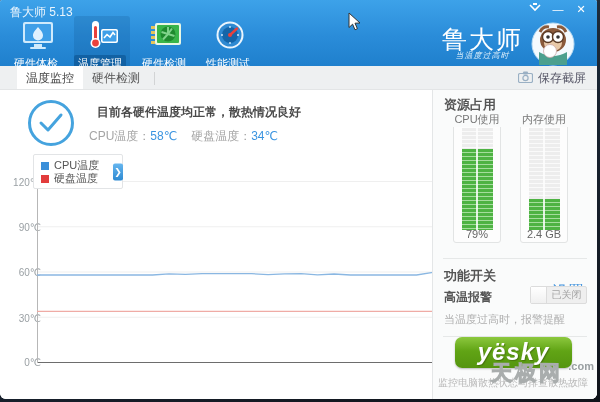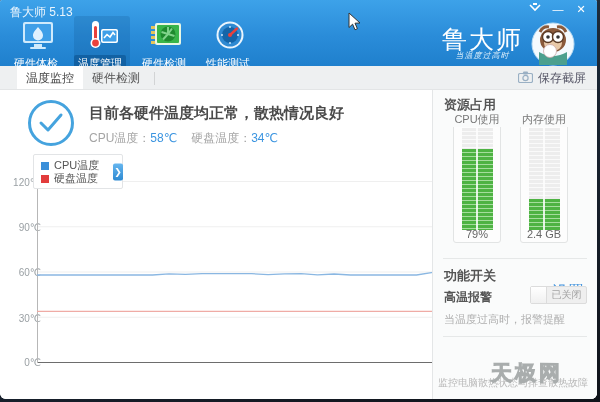--- a/index.html
+++ b/index.html
@@ -38,21 +38,21 @@
     font-size:12px; color:#556; padding:0 6px; }
 
   
   .content { position:relative; height:309px; display:flex; background:#fff; }
   .main { position:relative; width:432px; height:100%; }
 
   .status { position:absolute; left:28px; top:10px; display:flex; }
   .check-circle { width:46px; height:46px; border:3px solid #45a3de; border-radius:50%;
     display:flex; align-items:center; justify-content:center; }
   .status-texts { margin-left:15px; padding-top:4px; }
-  .status-title { font-size:15px; font-weight:bold; color:#4a4a4a; }
+  .status-title { font-size:12px; font-weight:bold; color:#4a4a4a;margin-left:8px; }
   .status-sub { margin-top:7px; font-size:12px; color:#a5a5a5; }
   .status-sub b { color:#3a94e0; font-weight:normal; }
   .status-sub .gap { display:inline-block; width:14px; }
 
   .legend { position:absolute; left:33px; top:64px; width:90px; background:#fff;
     border:1px solid #e2e4e6; border-radius:2px; padding:4px 6px 3px 7px; z-index:3; }
   .leg-row { display:flex; align-items:center; font-size:11px; color:#555; line-height:13px; }
   .leg-sw { width:8px; height:8px; margin-right:5px; display:inline-block; }
   .leg-arrow { position:absolute; right:-1px; top:50%; transform:translateY(-50%);
     width:10px; height:17px; background:linear-gradient(180deg,#66b6ef,#2e8ad2); border-radius:2px;
@@ -298,20 +298,24 @@
       <div class="alarm-label">高温报警</div>
       <div class="toggle">
         <div class="knob"></div>
         <div class="toggle-txt">已关闭</div>
       </div>
       <div class="alarm-desc">当温度过高时，报警提醒</div>
 
       <div class="sb-div div2"></div>
 
       <div class="wm">
+        <div class="wm-box">
+          <span class="wm-brand">yësky</span>
+          <span class="wm-com">.com</span>
+        </div>
         <div class="wm-site">天极网</div>
       </div>
       <div class="footer-note">监控电脑散热状态与排查散热故障</div>
     </div>
   </div>
 
 </div>
 
 <span class="cursor">
   <svg width="13" height="19" viewBox="0 0 13 19">

